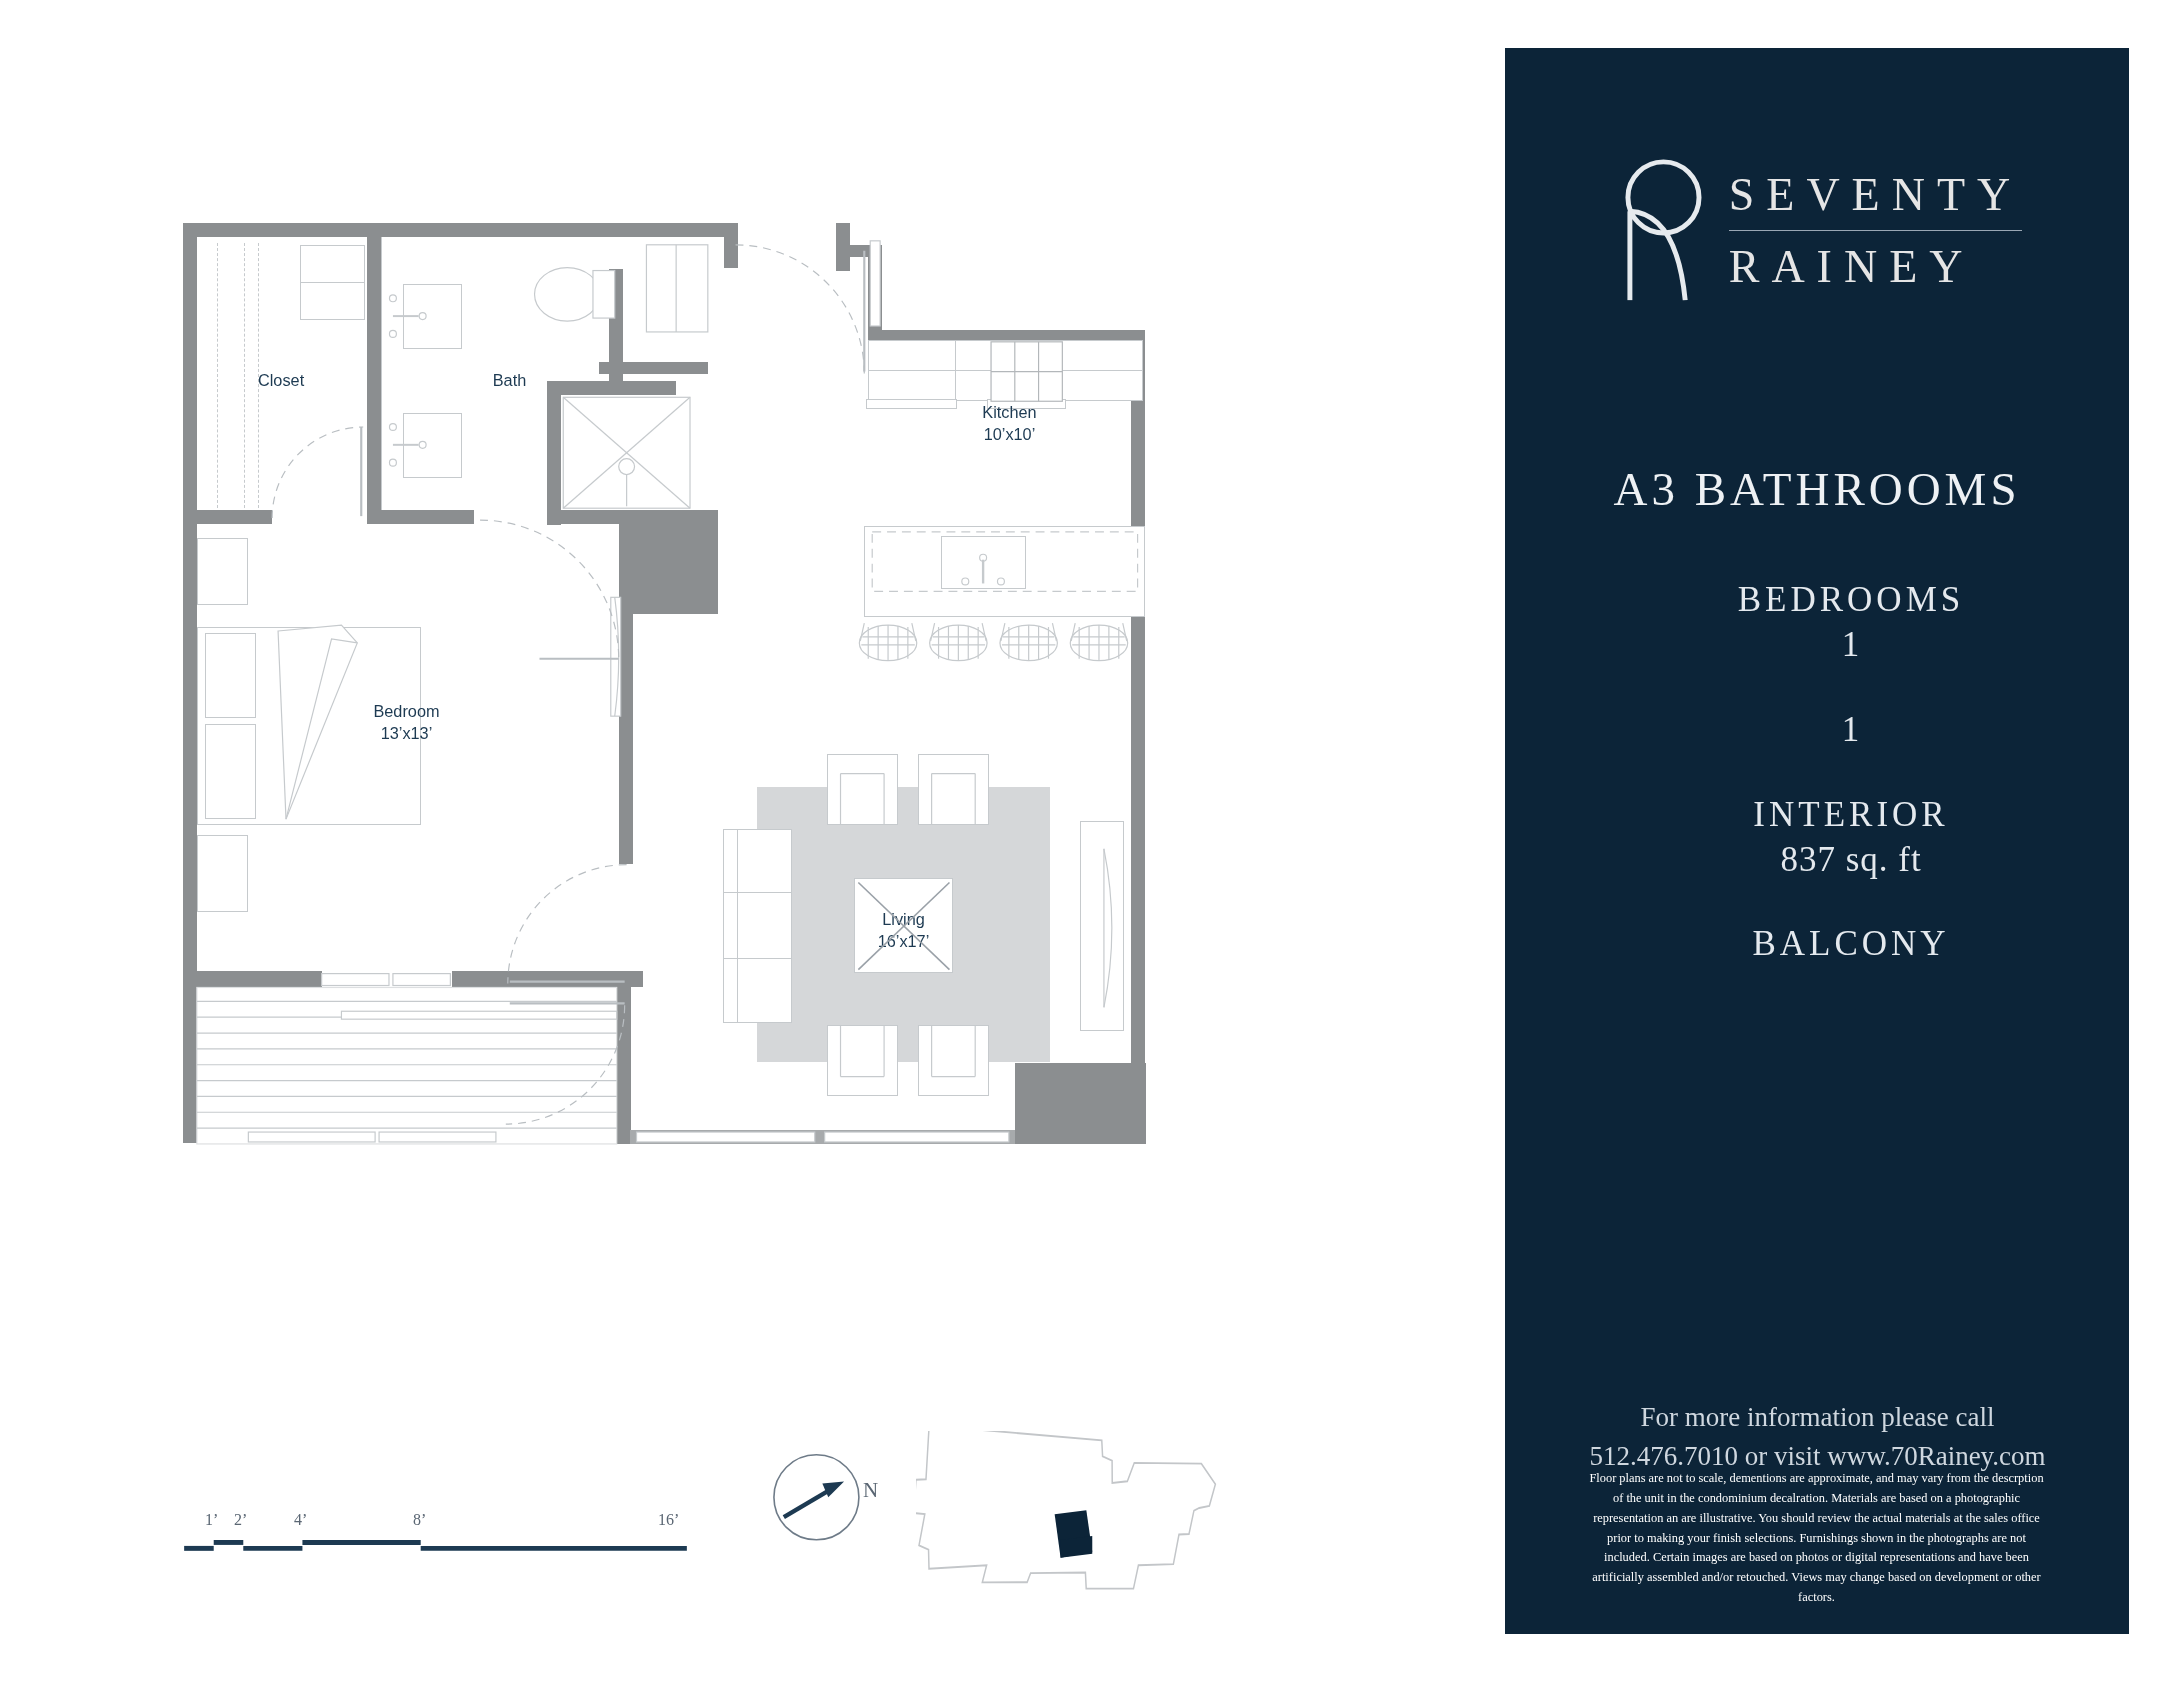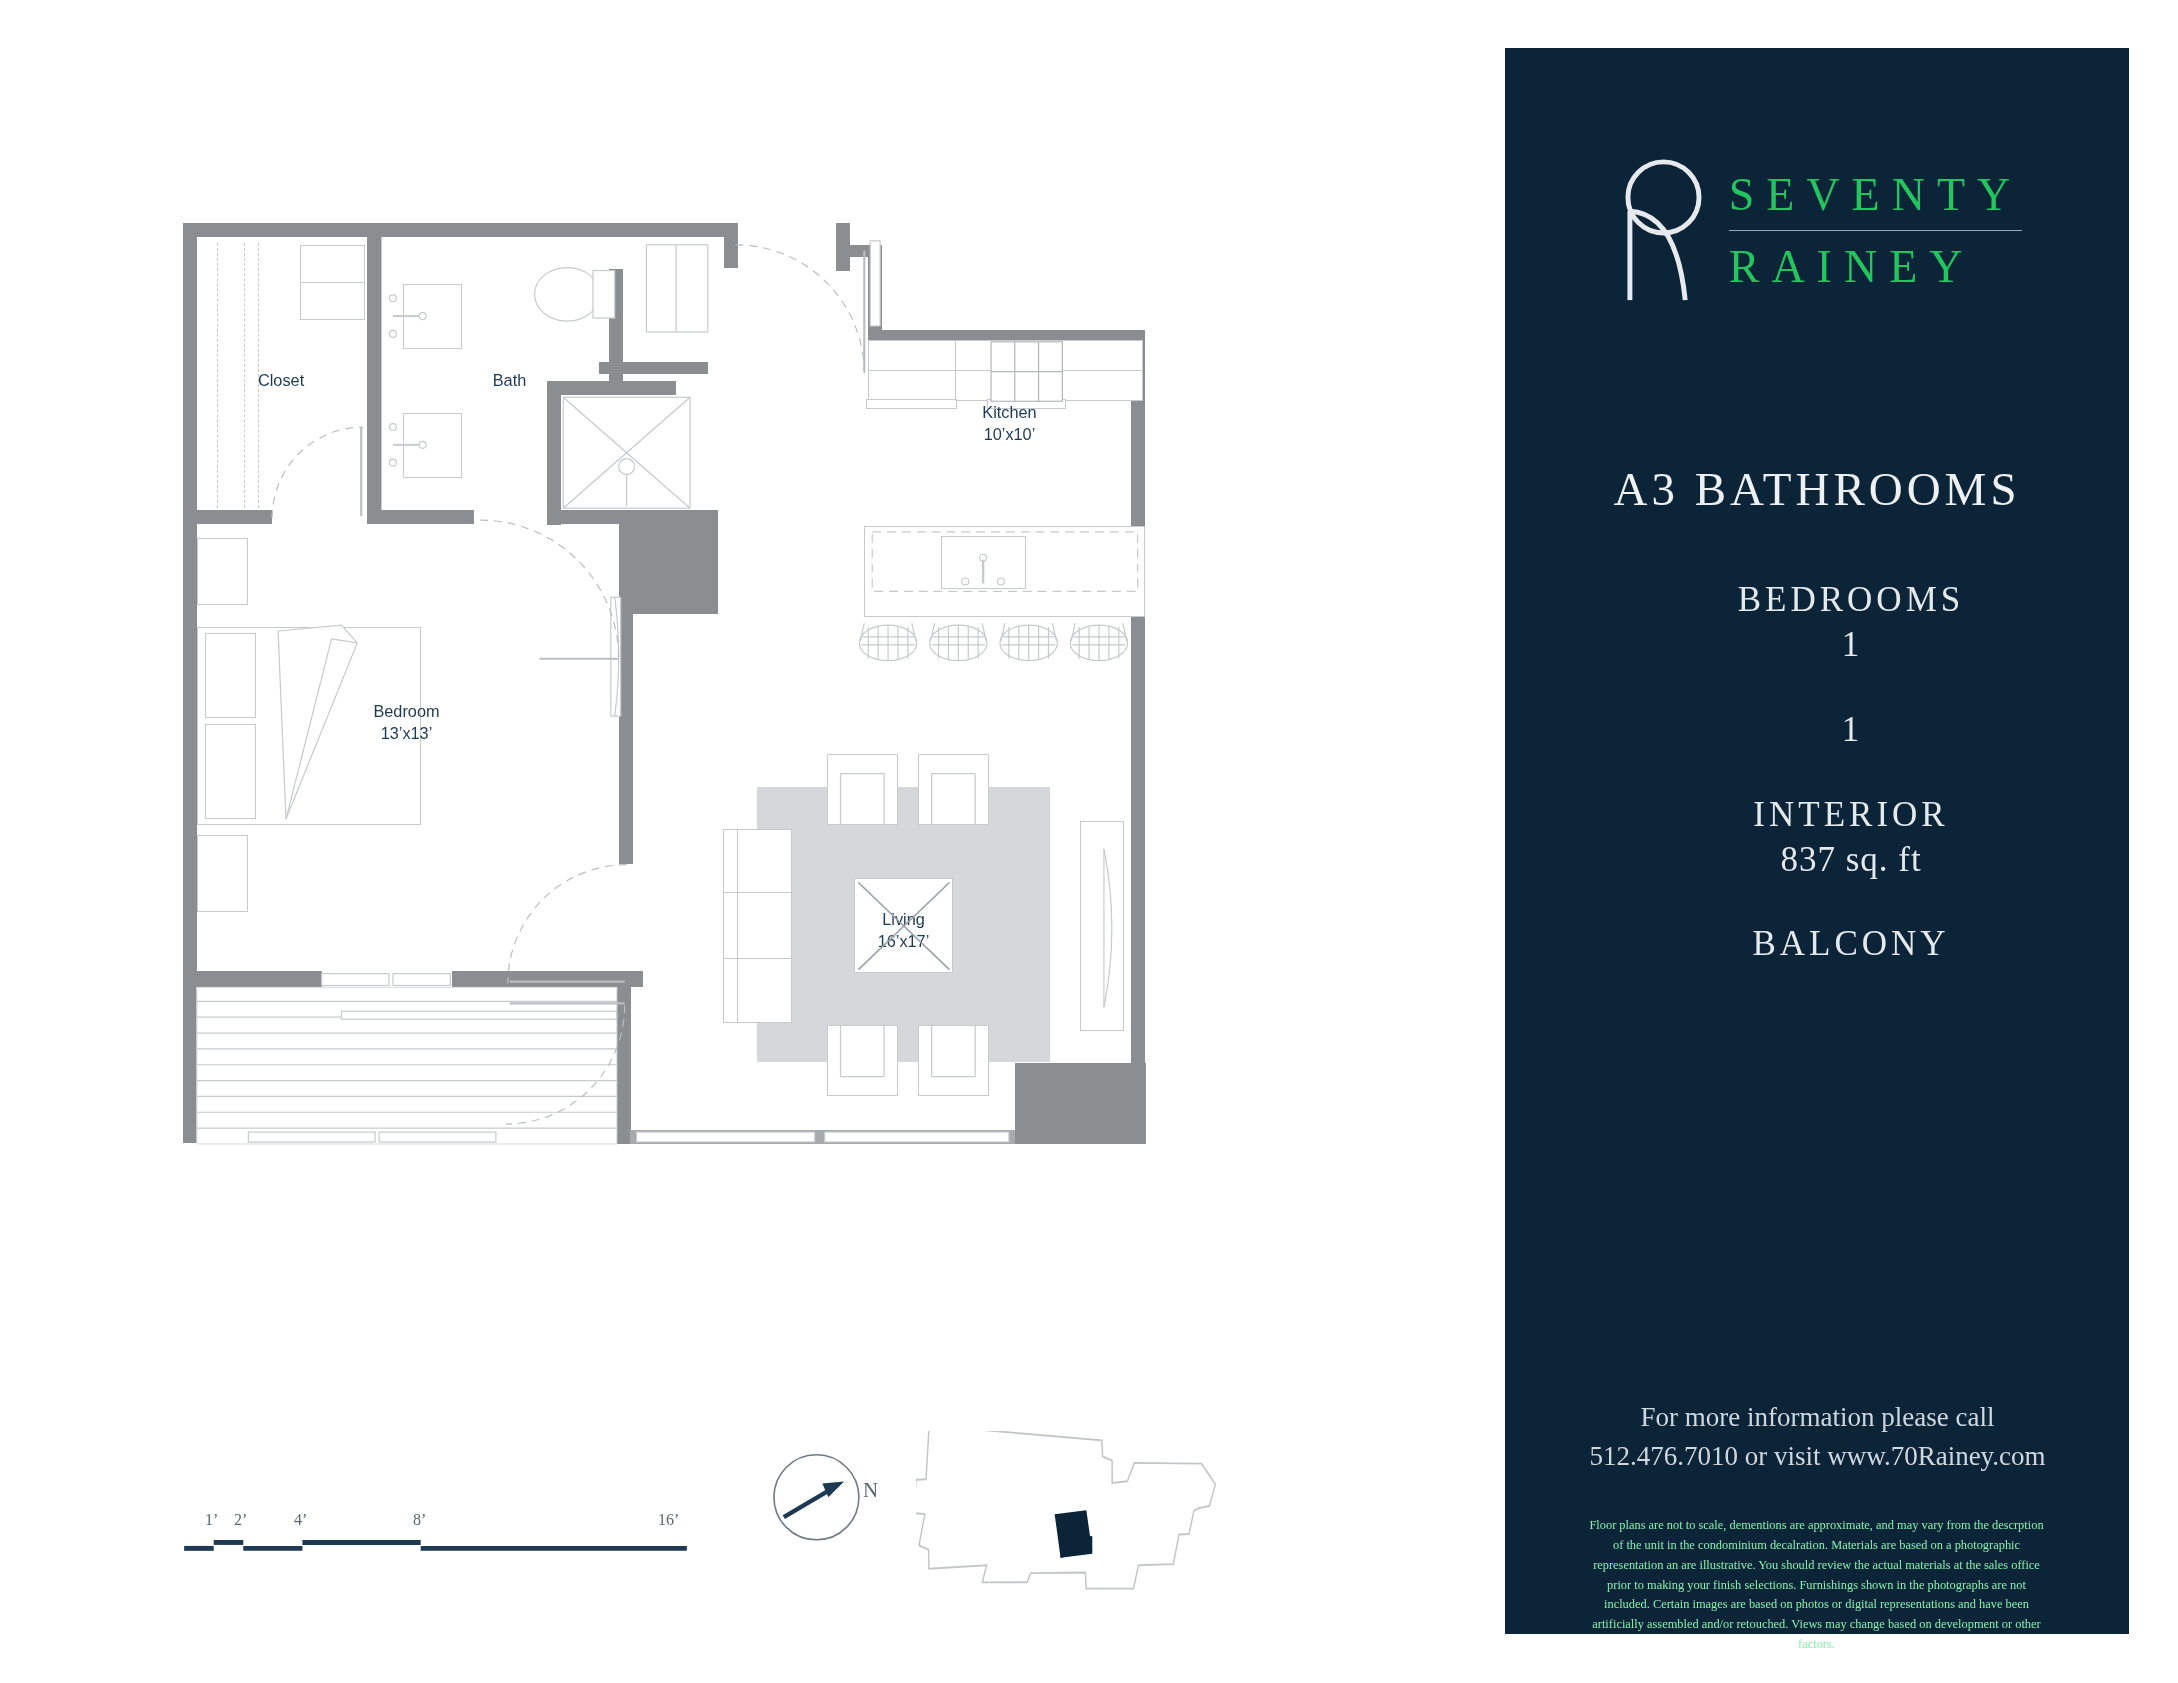--- a/index.html
+++ b/index.html
@@ -9,41 +9,41 @@
 
   
   #infoPanel{position:absolute;left:1505px;top:48px;width:624px;height:1586px;
              background:#0c2438;color:#dfe4ea;text-align:center;}
 
   .logo-wrap{position:absolute;left:0;top:99px;width:624px;height:168px;
              display:flex;align-items:center;justify-content:center;gap:18px;}
   .logo-mark{width:99px;height:158px;flex:0 0 auto;}
   .logo-text{display:flex;flex-direction:column;align-items:flex-start;}
   .logo-line{font-family:"Liberation Serif",serif;font-size:46px;letter-spacing:12px;
-             color:#22c55e;line-height:1.15;font-weight:400;}
+             color:#e5e5e5;line-height:1.15;font-weight:400;}
   .logo-rule{width:100%;height:1px;background:#9aa7b4;margin:8px 0 10px 0;}
 
   .plan-title{position:absolute;left:0;top:414px;width:624px;
               font-family:"Liberation Serif",serif;font-size:47px;letter-spacing:4px;
               color:#eef1f4;font-weight:400;}
 
   .specs{position:absolute;left:14px;top:530px;width:664px;}
   .spec{margin-bottom:40px;}
   .spec-label{font-family:"Liberation Serif",serif;font-size:35px;letter-spacing:4px;
               color:#e4e9ee;line-height:1.25;font-weight:400;}
   .spec-value{font-family:"Liberation Serif",serif;font-size:35px;letter-spacing:1px;
               color:#e4e9ee;line-height:1.3;font-weight:400;}
 
   .contact{position:absolute;left:40px;top:1350px;width:545px;
            font-family:"Liberation Serif",serif;font-size:27px;line-height:1.45;
            color:#cfd7df;font-weight:400;}
 
   .disclaimer{position:absolute;left:79px;top:1421px;width:465px;
               font-family:"Liberation Serif",serif;font-size:12.4px;line-height:1.6;
-              color:#86efac;font-weight:400;margin-top:47px;}
+              color:#ffffff;font-weight:400;}
 
   
   #planArea{position:absolute;left:0;top:0;width:1505px;height:1683px;}
   #plan{position:absolute;left:183px;top:223px;width:1015px;height:916px;}
 
   .wall{position:absolute;background:#8b8e90;}
   .wall.light{background:#a7aaac;}
   .fix{position:absolute;border:1px solid #c6cacd;background:#ffffff;box-sizing:border-box;}
   .fixline{position:absolute;background:#c6cacd;}
   .dash{position:absolute;border-left:1px dashed #c6cacd;}

